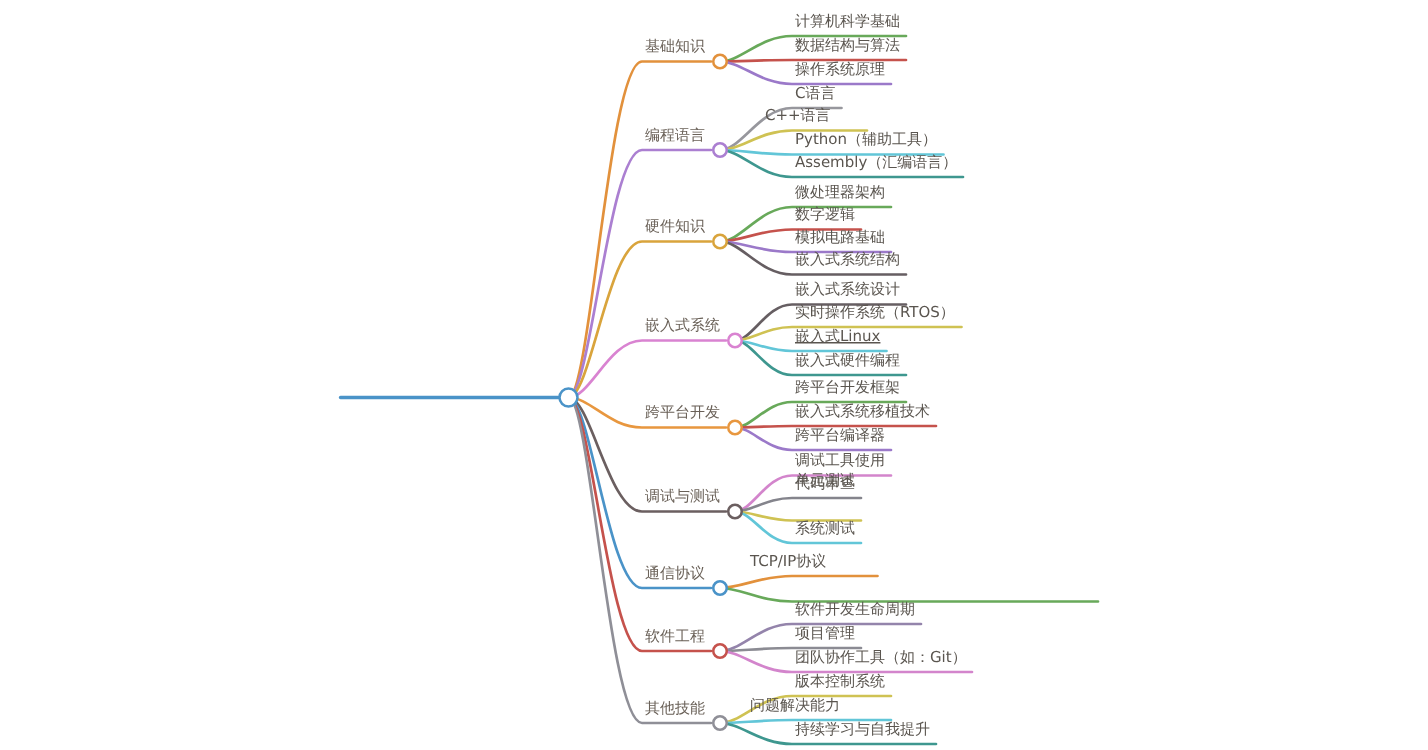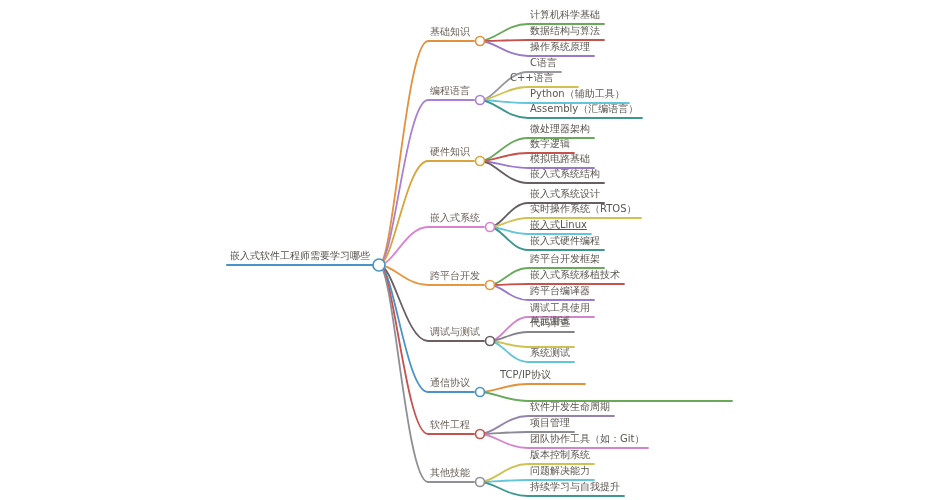--- a/index.html
+++ b/index.html
@@ -81,21 +81,20 @@
       <circle cx="480" cy="41" r="4.5" fill="#ffffff" stroke="#e2913c" stroke-width="1.7"></circle>
       <circle cx="480" cy="100" r="4.5" fill="#ffffff" stroke="#ab7fd1" stroke-width="1.7"></circle>
       <circle cx="480" cy="161" r="4.5" fill="#ffffff" stroke="#d9a43c" stroke-width="1.7"></circle>
       <circle cx="490" cy="227" r="4.5" fill="#ffffff" stroke="#d983d1" stroke-width="1.7"></circle>
       <circle cx="490" cy="285" r="4.5" fill="#ffffff" stroke="#e8973f" stroke-width="1.7"></circle>
       <circle cx="490" cy="341" r="4.5" fill="#ffffff" stroke="#6b5f60" stroke-width="1.7"></circle>
       <circle cx="480" cy="392" r="4.5" fill="#ffffff" stroke="#4a93c8" stroke-width="1.7"></circle>
       <circle cx="480" cy="434" r="4.5" fill="#ffffff" stroke="#c5524c" stroke-width="1.7"></circle>
       <circle cx="480" cy="482" r="4.5" fill="#ffffff" stroke="#8f8f97" stroke-width="1.7"></circle>
     </svg>
-  <div class="node root" id="root-node" style="left: 230px; top: 249px;">嵌入式软件工程师需要学习哪些</div>
 <div class="node branch" style="left: 430px; top: 25px;">基础知识</div>
     <div class="node branch" style="left: 430px; top: 84px;">编程语言</div>
     <div class="node branch" style="left: 430px; top: 145px;">硬件知识</div>
     <div class="node branch" style="left: 430px; top: 211px;">嵌入式系统</div>
     <div class="node branch" style="left: 430px; top: 269px;">跨平台开发</div>
     <div class="node branch" style="left: 430px; top: 325px;">调试与测试</div>
     <div class="node branch" style="left: 430px; top: 376px;">通信协议</div>
     <div class="node branch" style="left: 430px; top: 418px;">软件工程</div>
     <div class="node branch" style="left: 430px; top: 466px;">其他技能</div>
     <div class="node leaf" style="left: 530px; top: 8px;">计算机科学基础</div>
@@ -118,15 +117,15 @@
     <div class="node leaf" style="left: 530px; top: 284px;">跨平台编译器</div>
     <div class="node leaf" style="left: 530px; top: 301px;">调试工具使用</div>
     <div class="node leaf" style="left: 530px; top: 316px;">代码审查</div>
     <div class="node leaf" style="left: 530px; top: 314px;">单元测试</div>
     <div class="node leaf" style="left: 530px; top: 346px;">系统测试</div>
     <div class="node leaf" style="left: 500px; top: 368px;">TCP/IP协议</div>
     <div class="node leaf" style="left: 530px; top: 400px;">软件开发生命周期</div>
     <div class="node leaf" style="left: 530px; top: 416px;">项目管理</div>
     <div class="node leaf" style="left: 530px; top: 432px;">团队协作工具（如：Git）</div>
     <div class="node leaf" style="left: 530px; top: 448px;">版本控制系统</div>
-    <div class="node leaf" style="left: 530px; top: 464px;">问题解决能力</div>
+    <div class="node leaf" style="left: 500px; top: 464px;">问题解决能力</div>
     <div class="node leaf" style="left: 530px; top: 480px;">持续学习与自我提升</div>
   </div>
 
 </body></html>

